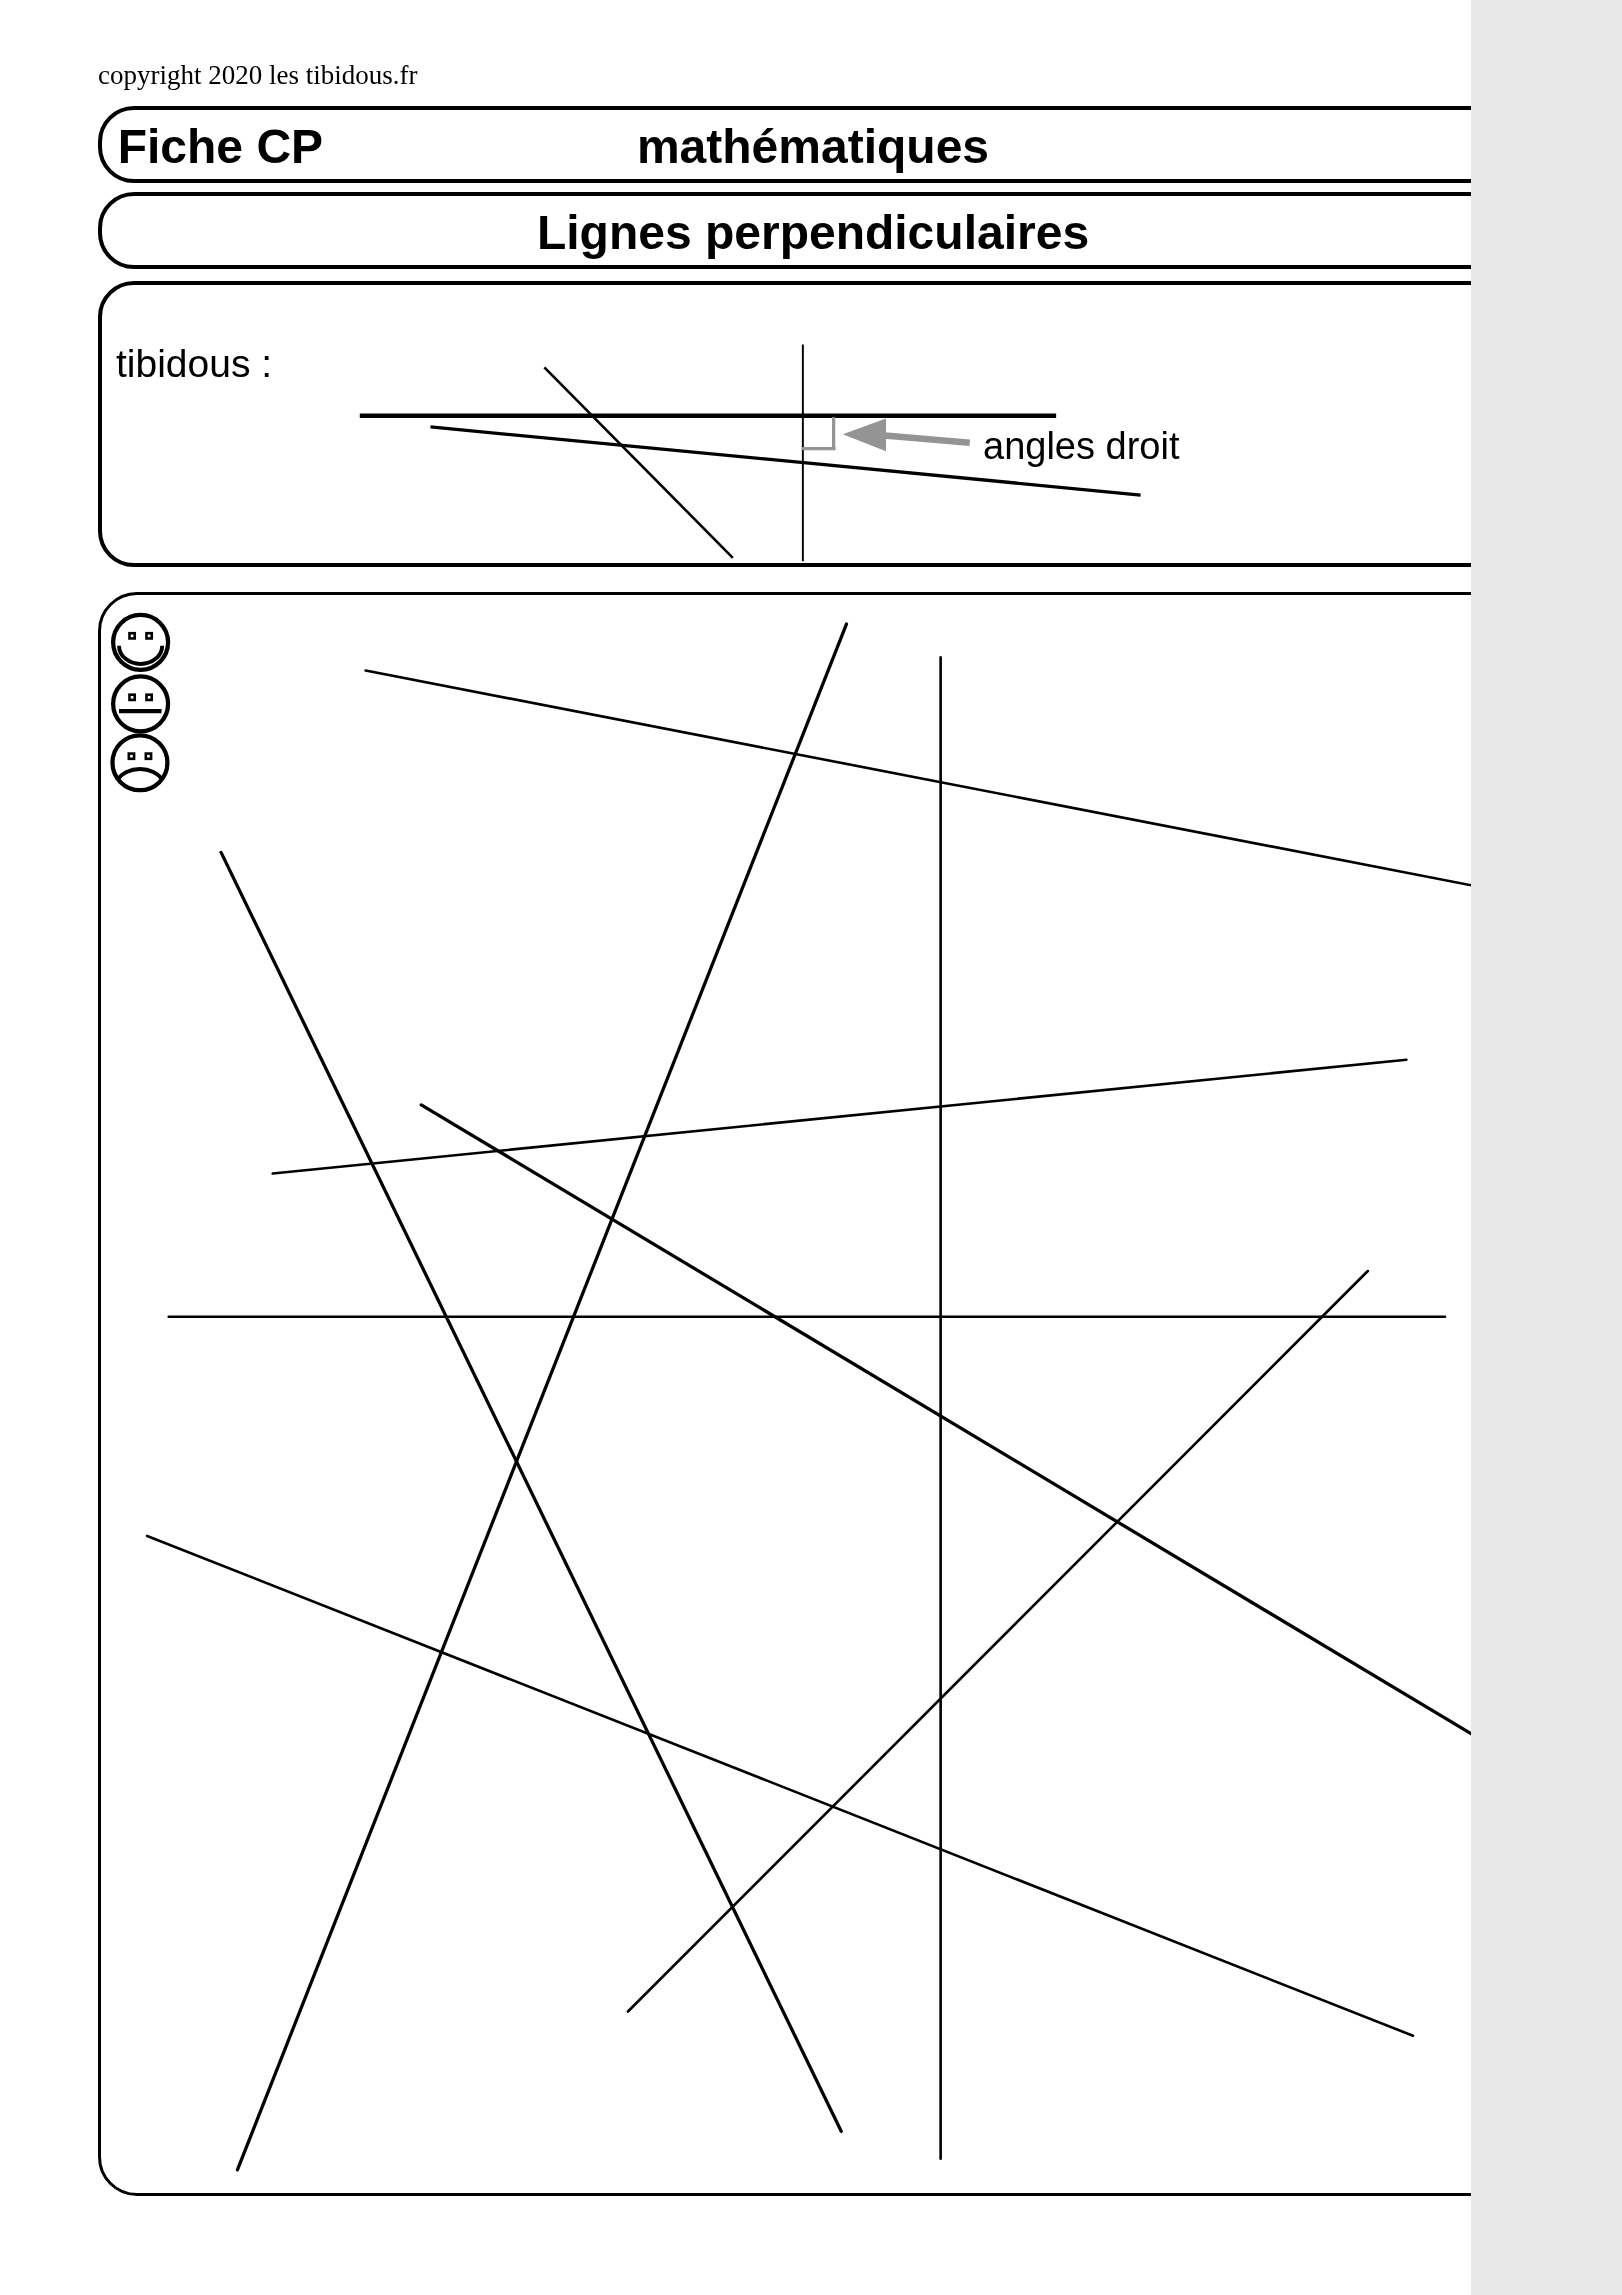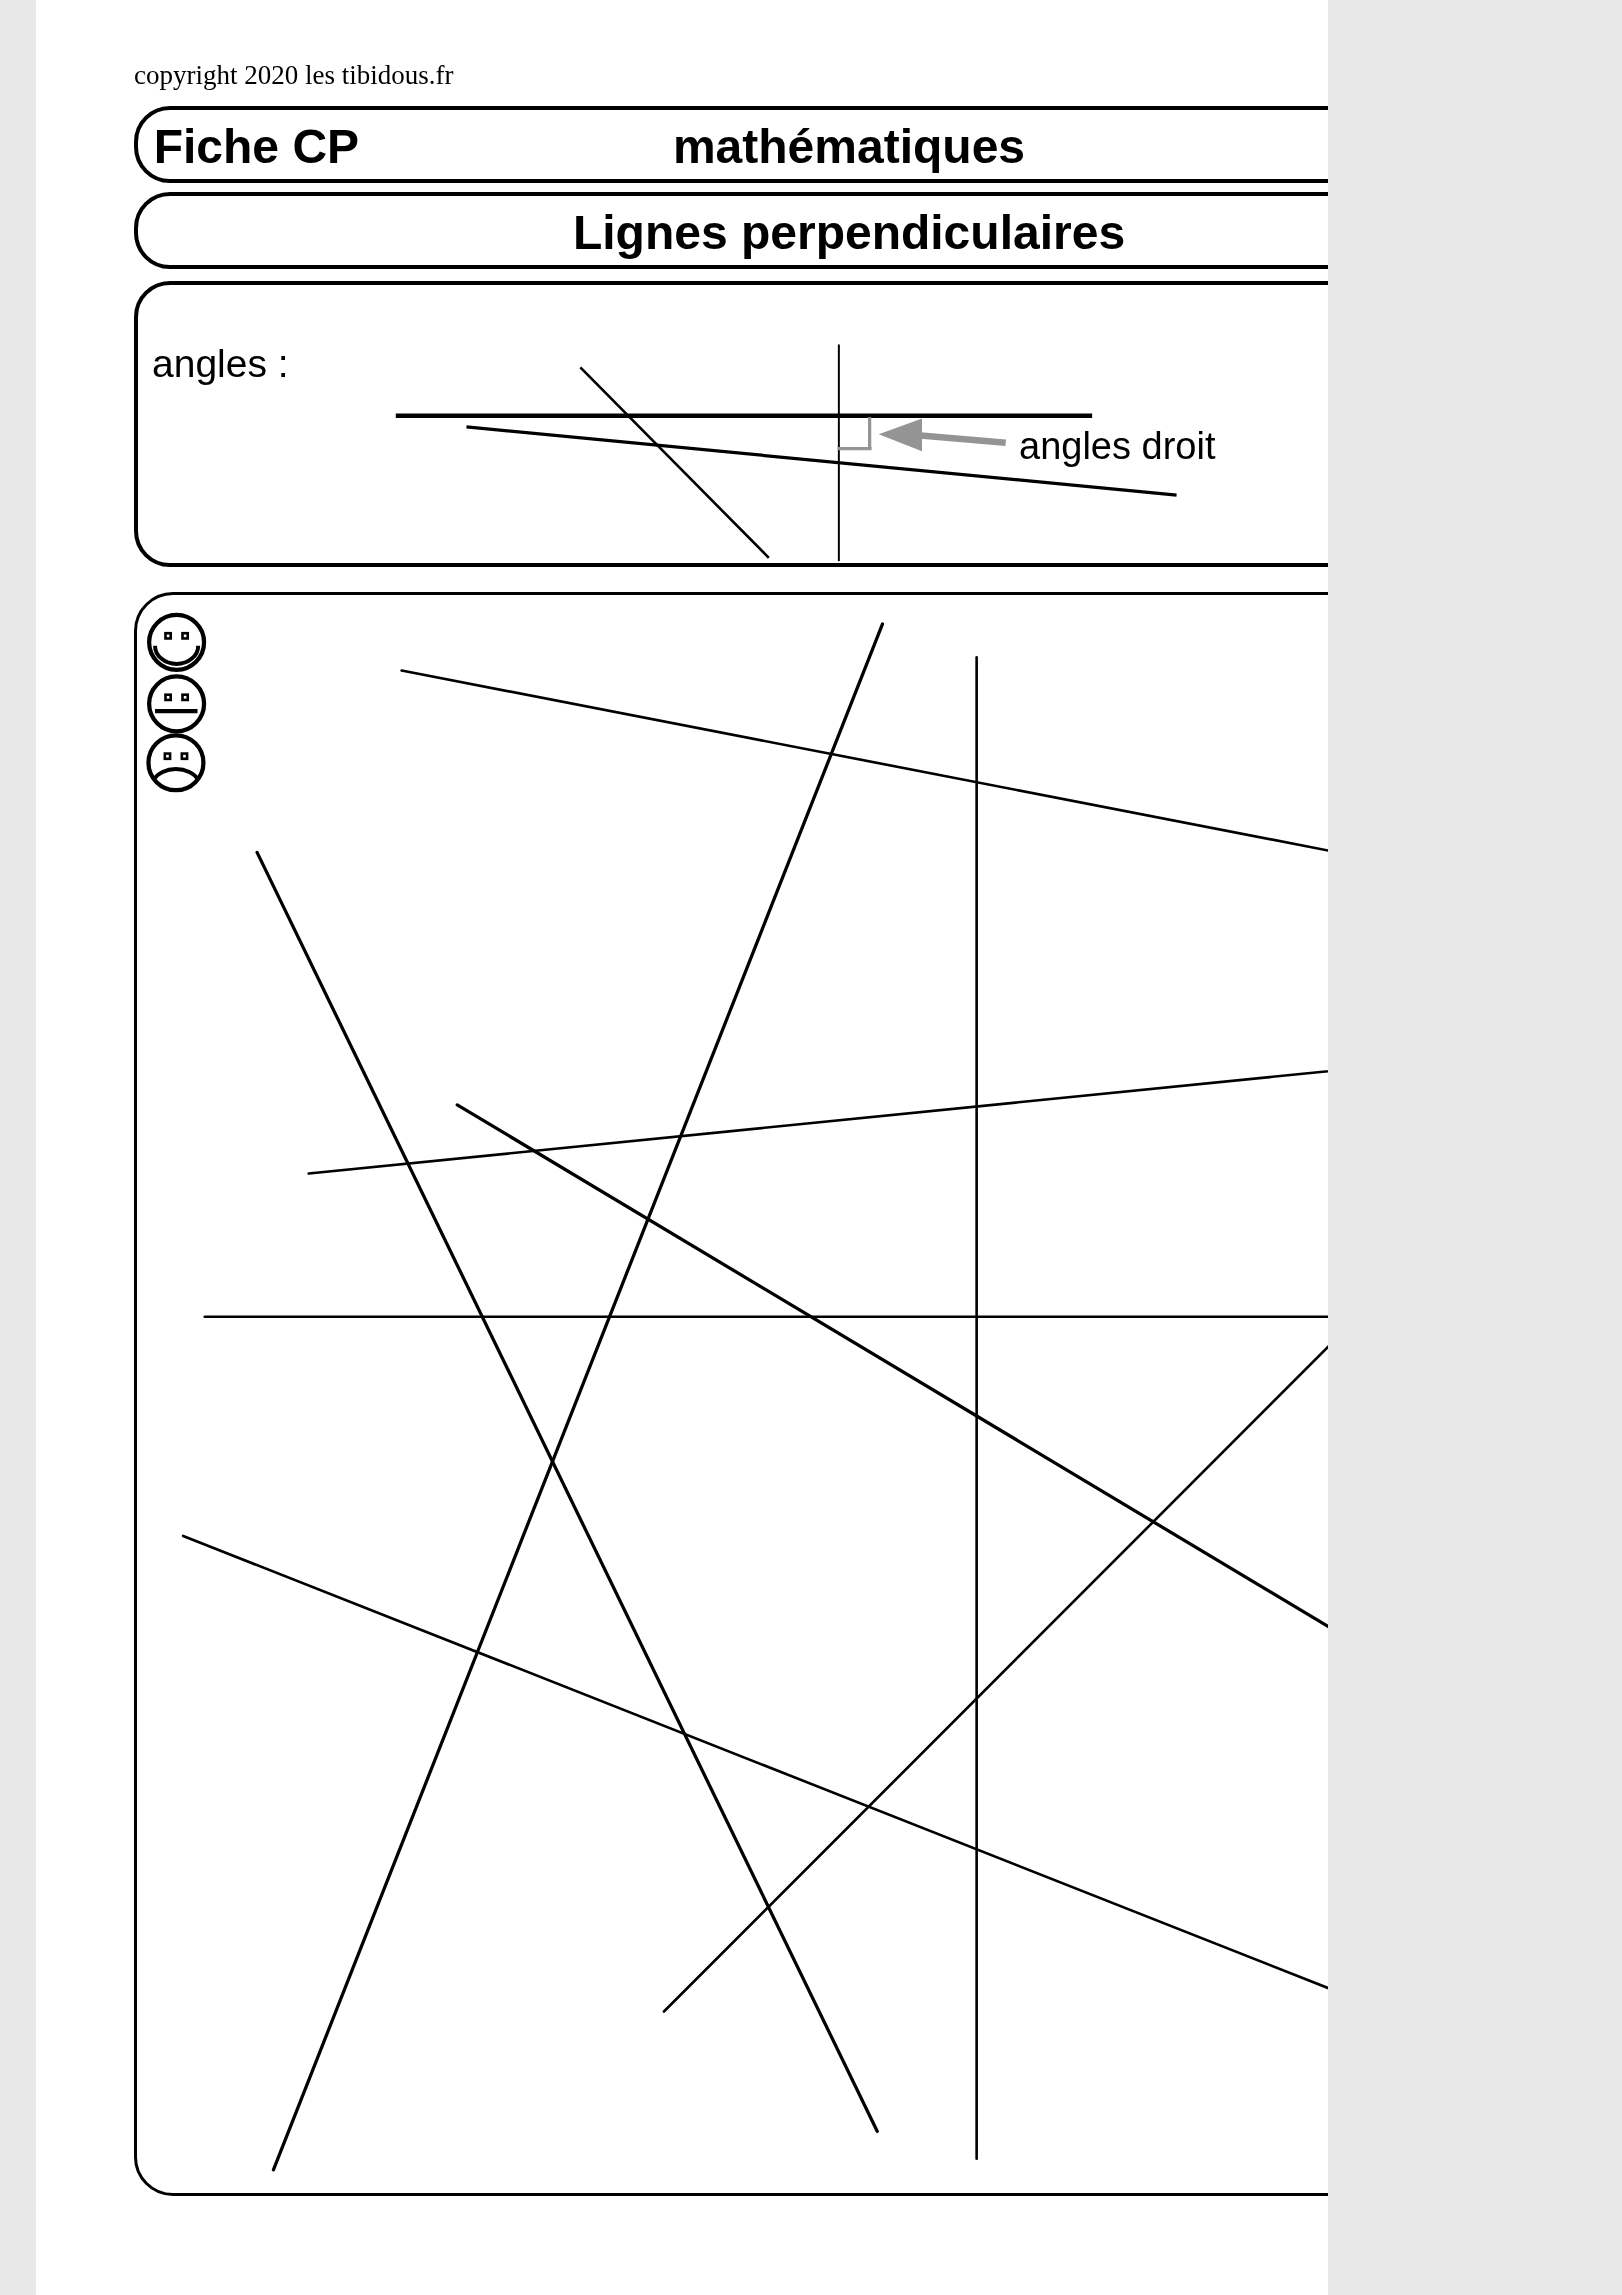--- a/index.html
+++ b/index.html
@@ -1,18 +1,18 @@
 <!DOCTYPE html>
 <html style="font-size:10.5px"><head>
 <meta charset="utf-8">
 <style>
   html,body{margin:0;padding:0;background:#e8e8e8;}
   .page{
-    position:relative;width:1292px;height:2295px;background:#ffffff;
-    font-family:"Liberation Sans",sans-serif;color:#000;overflow:hidden;margin-left:36px;
+    position:relative;width:1471px;height:2295px;background:#ffffff;
+    font-family:"Liberation Sans",sans-serif;color:#000;overflow:hidden;
   }
   .copyright{
     position:absolute;left:98px;top:60px;
     font-family:"Liberation Serif",serif;font-size:27px;color:#000;white-space:nowrap;
   }
   .banner{
     position:absolute;left:98px;width:1430px;background:#fff;
     border:4.6px solid #000;border-radius:36px;box-sizing:border-box;
   }
   .banner-1{top:106px;height:77px;}
@@ -61,21 +61,21 @@
     <div class="sheet-label">Fiche CP</div>
     <div class="banner-center">mathématiques</div>
   </div>
 
   <div class="banner banner-2">
     <div class="banner-center">Lignes perpendiculaires</div>
   </div>
 
   <div class="rule-box"></div>
 
-  <div class="rule-line2">angles :</div>
+  <div class="rule-line2">tibidous :</div>
 
   <svg class="fig-svg" width="1430" height="286" viewBox="150 430 2185 437">
       <line x1="550" y1="636" x2="1614" y2="636" stroke="#000000" stroke-width="7" stroke-linecap="butt"></line>
       <line x1="832" y1="562" x2="1120" y2="853" stroke="#000000" stroke-width="4" stroke-linecap="butt"></line>
       <line x1="658" y1="653" x2="1743" y2="757" stroke="#000000" stroke-width="5" stroke-linecap="butt"></line>
       <line x1="1227" y1="527" x2="1227" y2="858" stroke="#000000" stroke-width="3" stroke-linecap="butt"></line>
       <line x1="1274" y1="638" x2="1274" y2="686" stroke="#949494" stroke-width="5" stroke-linecap="butt"></line>
       <line x1="1225" y1="686" x2="1277" y2="686" stroke="#949494" stroke-width="5" stroke-linecap="butt"></line>
       <line x1="1482" y1="677" x2="1352" y2="666" stroke="#949494" stroke-width="10" stroke-linecap="butt"></line>
       <polygon points="1288,664 1354,640 1354,690" fill="#949494"></polygon>

